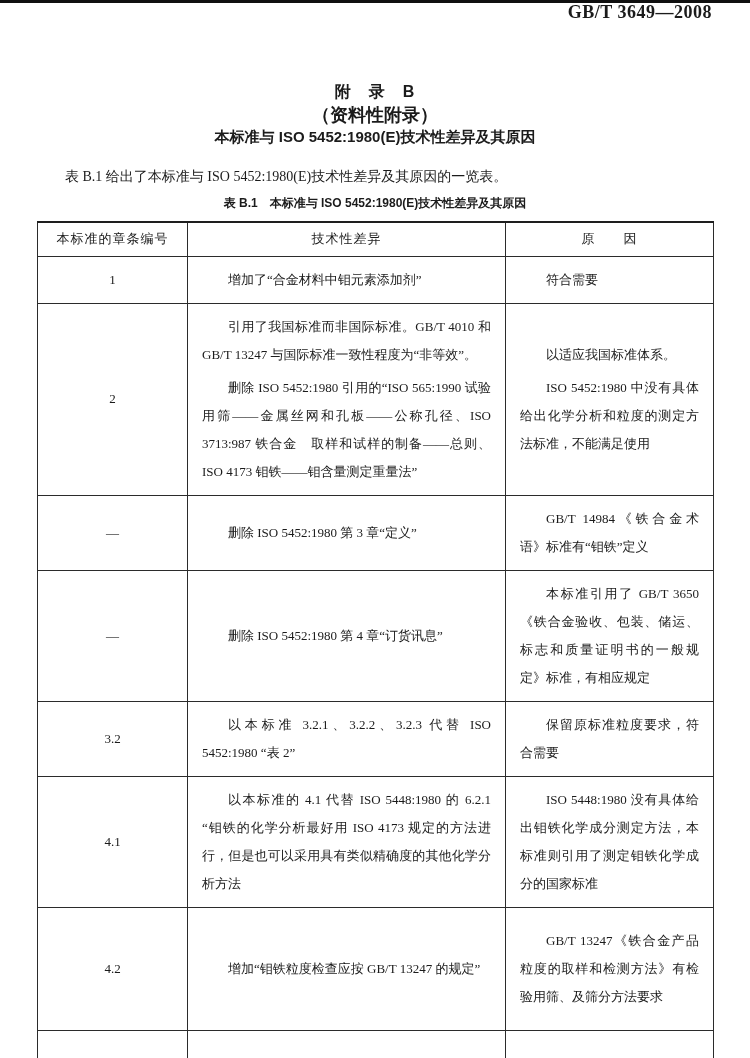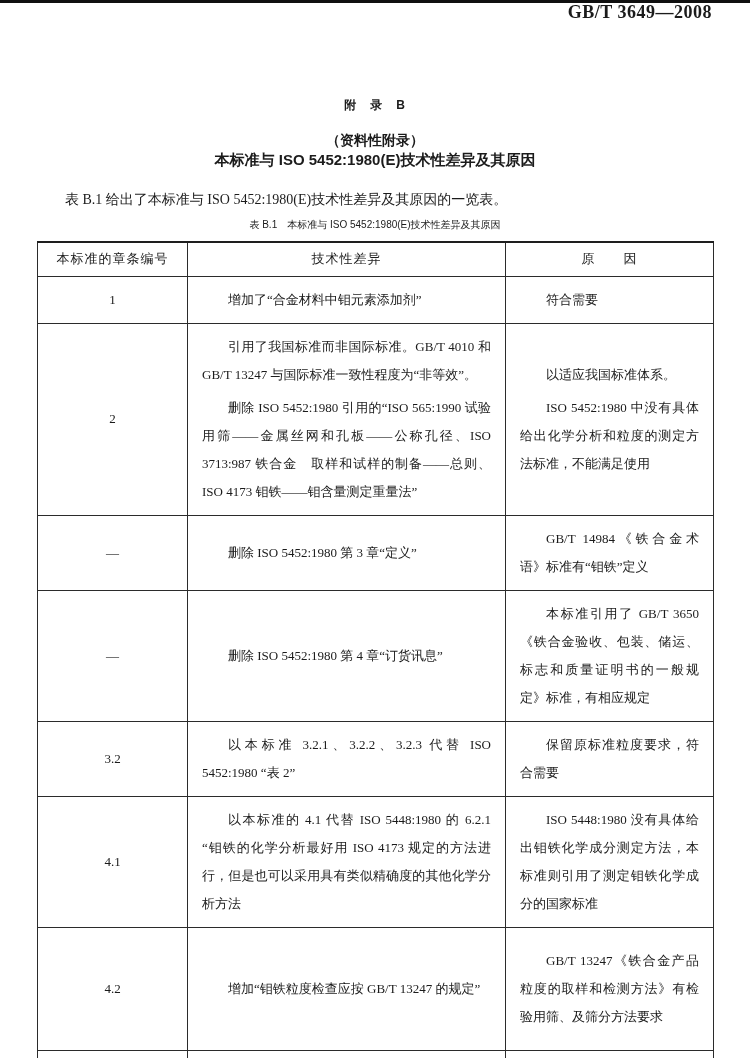--- a/index.html
+++ b/index.html
@@ -16,54 +16,54 @@
   }
   .doc-header{
     padding-top:2px;
     margin-right:38px;
     text-align:right;
     font-size:18px;
     font-weight:bold;
     letter-spacing:0.5px;
   }
   .appendix-title{
-    margin-top:74px;
-    text-align:center;
-    font-family:"Liberation Sans", sans-serif;
-    font-weight:bold;
-    font-size:12px;
+    margin-top:59px;
+    text-align:center;
+    font-family:"Liberation Sans", sans-serif;
+    font-weight:bold;
+    font-size:16px;
     letter-spacing:1px;
   }
   .appendix-subtitle{
-    margin-top:18px;
-    text-align:center;
-    font-family:"Liberation Sans", sans-serif;
-    font-weight:bold;
-    font-size:14px;
+    margin-top:0;
+    text-align:center;
+    font-family:"Liberation Sans", sans-serif;
+    font-weight:bold;
+    font-size:18px;
   }
   .appendix-heading{
     margin-top:1px;
     text-align:center;
     font-family:"Liberation Sans", sans-serif;
     font-weight:bold;
     font-size:15px;
   }
   .intro{
     width:676px;
     margin:21px 0 0 37px;
     text-indent:2em;
     font-size:14px;
     line-height:18px;
   }
   .table-caption{
     margin-top:9px;
     text-align:center;
     font-family:"Liberation Sans", sans-serif;
-    font-weight:normal;
-    font-size:10px;
+    font-weight:bold;
+    font-size:12px;
   }
   table.diff-table{
     margin:9px 0 0 37px;
     width:676px;
     border-collapse:collapse;
     table-layout:fixed;
     border-top:2px solid #1e1e1e;
     border-bottom:2px solid #1e1e1e;
   }
   col.c1{width:150px;}

